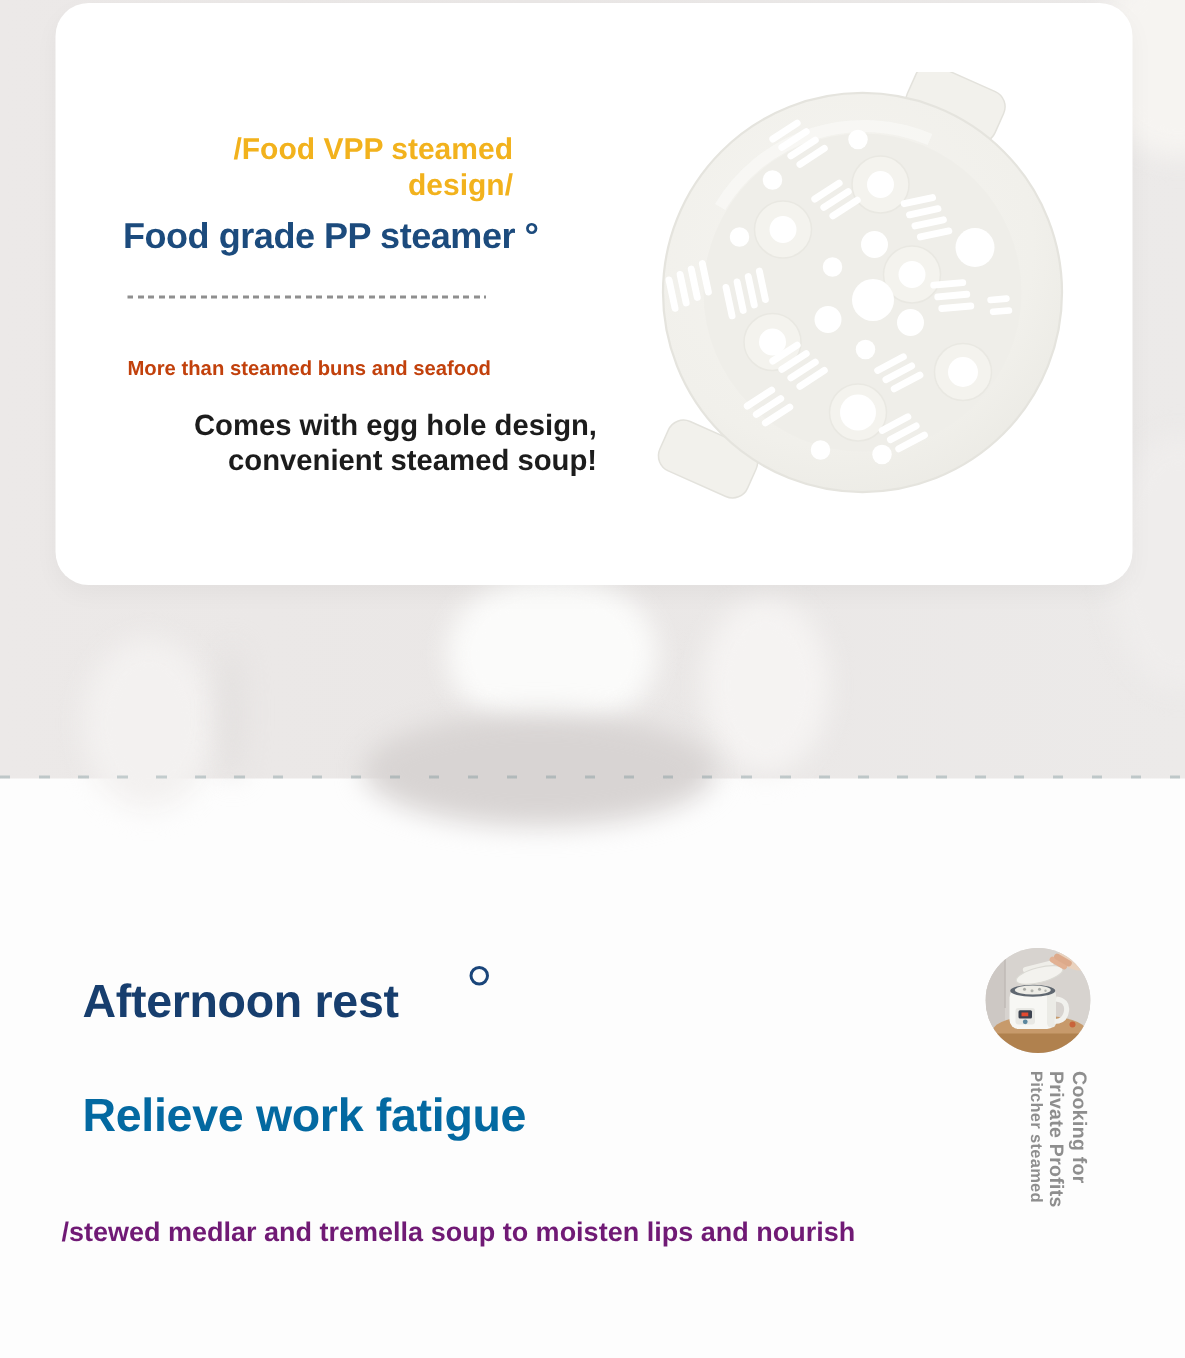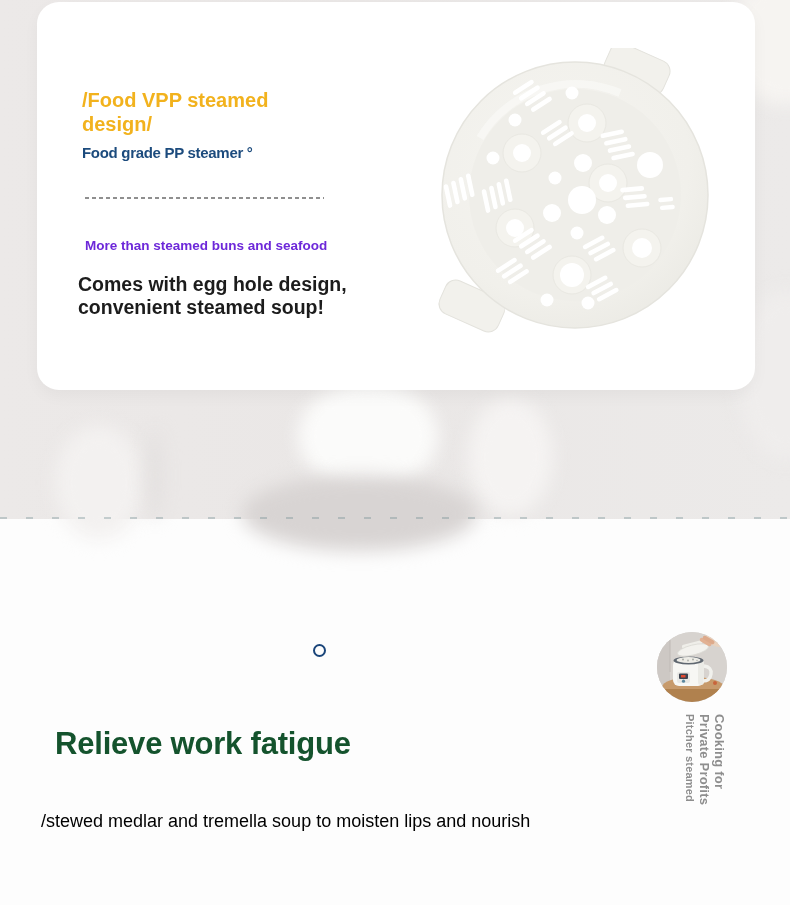--- a/index.html
+++ b/index.html
@@ -29,59 +29,59 @@
     position:absolute; left:37px; top:2px; width:718px; height:388px;
     background:#FFFFFF; border-radius:22px;
     box-shadow:0 6px 16px rgba(0,0,0,0.04);
   }
   .tagline {
     position:absolute; left:45px; top:86px; width:260px;
     font-size:20px; line-height:24px; font-weight:700; color:#F2B21D;
   }
   .card-title {
     position:absolute; left:45px; top:142px;
-    font-size:15px; font-weight:700; color:#1C4B7D; letter-spacing:-0.3px;
+    font-size:24px; font-weight:700; color:#1C4B7D; letter-spacing:-0.3px;
   }
   .card-divider {
     position:absolute; left:48px; top:195px; width:239px; height:2px;
     background:repeating-linear-gradient(90deg,#8F8F8F 0 4px,transparent 4px 7px);
   }
   .note-small {
     position:absolute; left:48px; top:236px;
-    font-size:13.5px; font-weight:700; color:#6d28d9;
+    font-size:13.5px; font-weight:700; color:#c2410c;
   }
   .note-big {
     position:absolute; left:41px; top:271px; width:320px;
     font-size:19.5px; line-height:22.5px; font-weight:700; color:#1C1C1C;
   }
-  .note-big span, .tagline span, .paragraph span { display:block; }
+  .note-big span, .tagline span, .paragraph span { display:block;text-align:right; }
   .steamer-svg { position:absolute; left:383px; top:46px; width:322px; height:300px; }
 
   
   .section-divider {
     position:absolute; left:0; top:517px; width:790px; height:2px;
     background:repeating-linear-gradient(90deg,rgba(105,135,140,0.35) 0 7px,transparent 7px 26px);
   }
 
   
   .heading-primary {
     position:absolute; left:55px; top:650px;
     font-size:31px; font-weight:700; color:#173E6E; letter-spacing:-0.2px;
   }
   .decor-ring {
     position:absolute; left:313px; top:644px; width:13px; height:13px;
     border:2.5px solid #1A457A; border-radius:50%;
   }
   .heading-secondary {
     position:absolute; left:55px; top:726px;
-    font-size:31px; font-weight:700; color:#14532d; letter-spacing:-0.2px;text-align:center;
+    font-size:31px; font-weight:700; color:#0369a1; letter-spacing:-0.2px;text-align:center;
   }
   .paragraph {
     position:absolute; left:41px; top:810px;
-    font-size:18px; line-height:23px; font-weight:400; color:#000000;
+    font-size:18px; line-height:23px; font-weight:700; color:#701a75;
   }
   .cooker-circle {
     position:absolute; left:657px; top:632px; width:70px; height:70px;
     border-radius:50%; overflow:hidden; background:#D7D3CF;
   }
   .cooker-circle svg { display:block; width:70px; height:70px; }
   .vertical-caption {
     position:absolute; right:63px; top:714px; height:135px;
     writing-mode:vertical-rl; text-orientation:mixed;
     color:#8E8E8E; font-weight:700;
@@ -224,20 +224,21 @@
           <rect x="0" y="0" width="24" height="4.6" rx="2.3"></rect>
             <rect x="2" y="8" width="24" height="4.6" rx="2.3"></rect>
           <rect x="4" y="16" width="24" height="4.6" rx="2.3"></rect>
         </g>
       </g>
     </svg>
   </div>
 
   <div class="section-divider"></div>
 
+  <h2 class="heading-primary">Afternoon rest</h2>
   <span class="decor-ring"></span>
   <h2 class="heading-secondary">Relieve work fatigue</h2>
   <p class="paragraph">
     <span>/stewed medlar and tremella soup to moisten lips and nourish</span>
   </p>
 
   <div class="cooker-circle">
     <svg viewBox="0 0 70 70" aria-hidden="true">
       <rect width="70" height="70" fill="#D7D3CF"></rect>
       <rect x="0" y="0" width="13" height="70" fill="#CDC8C4"></rect>

